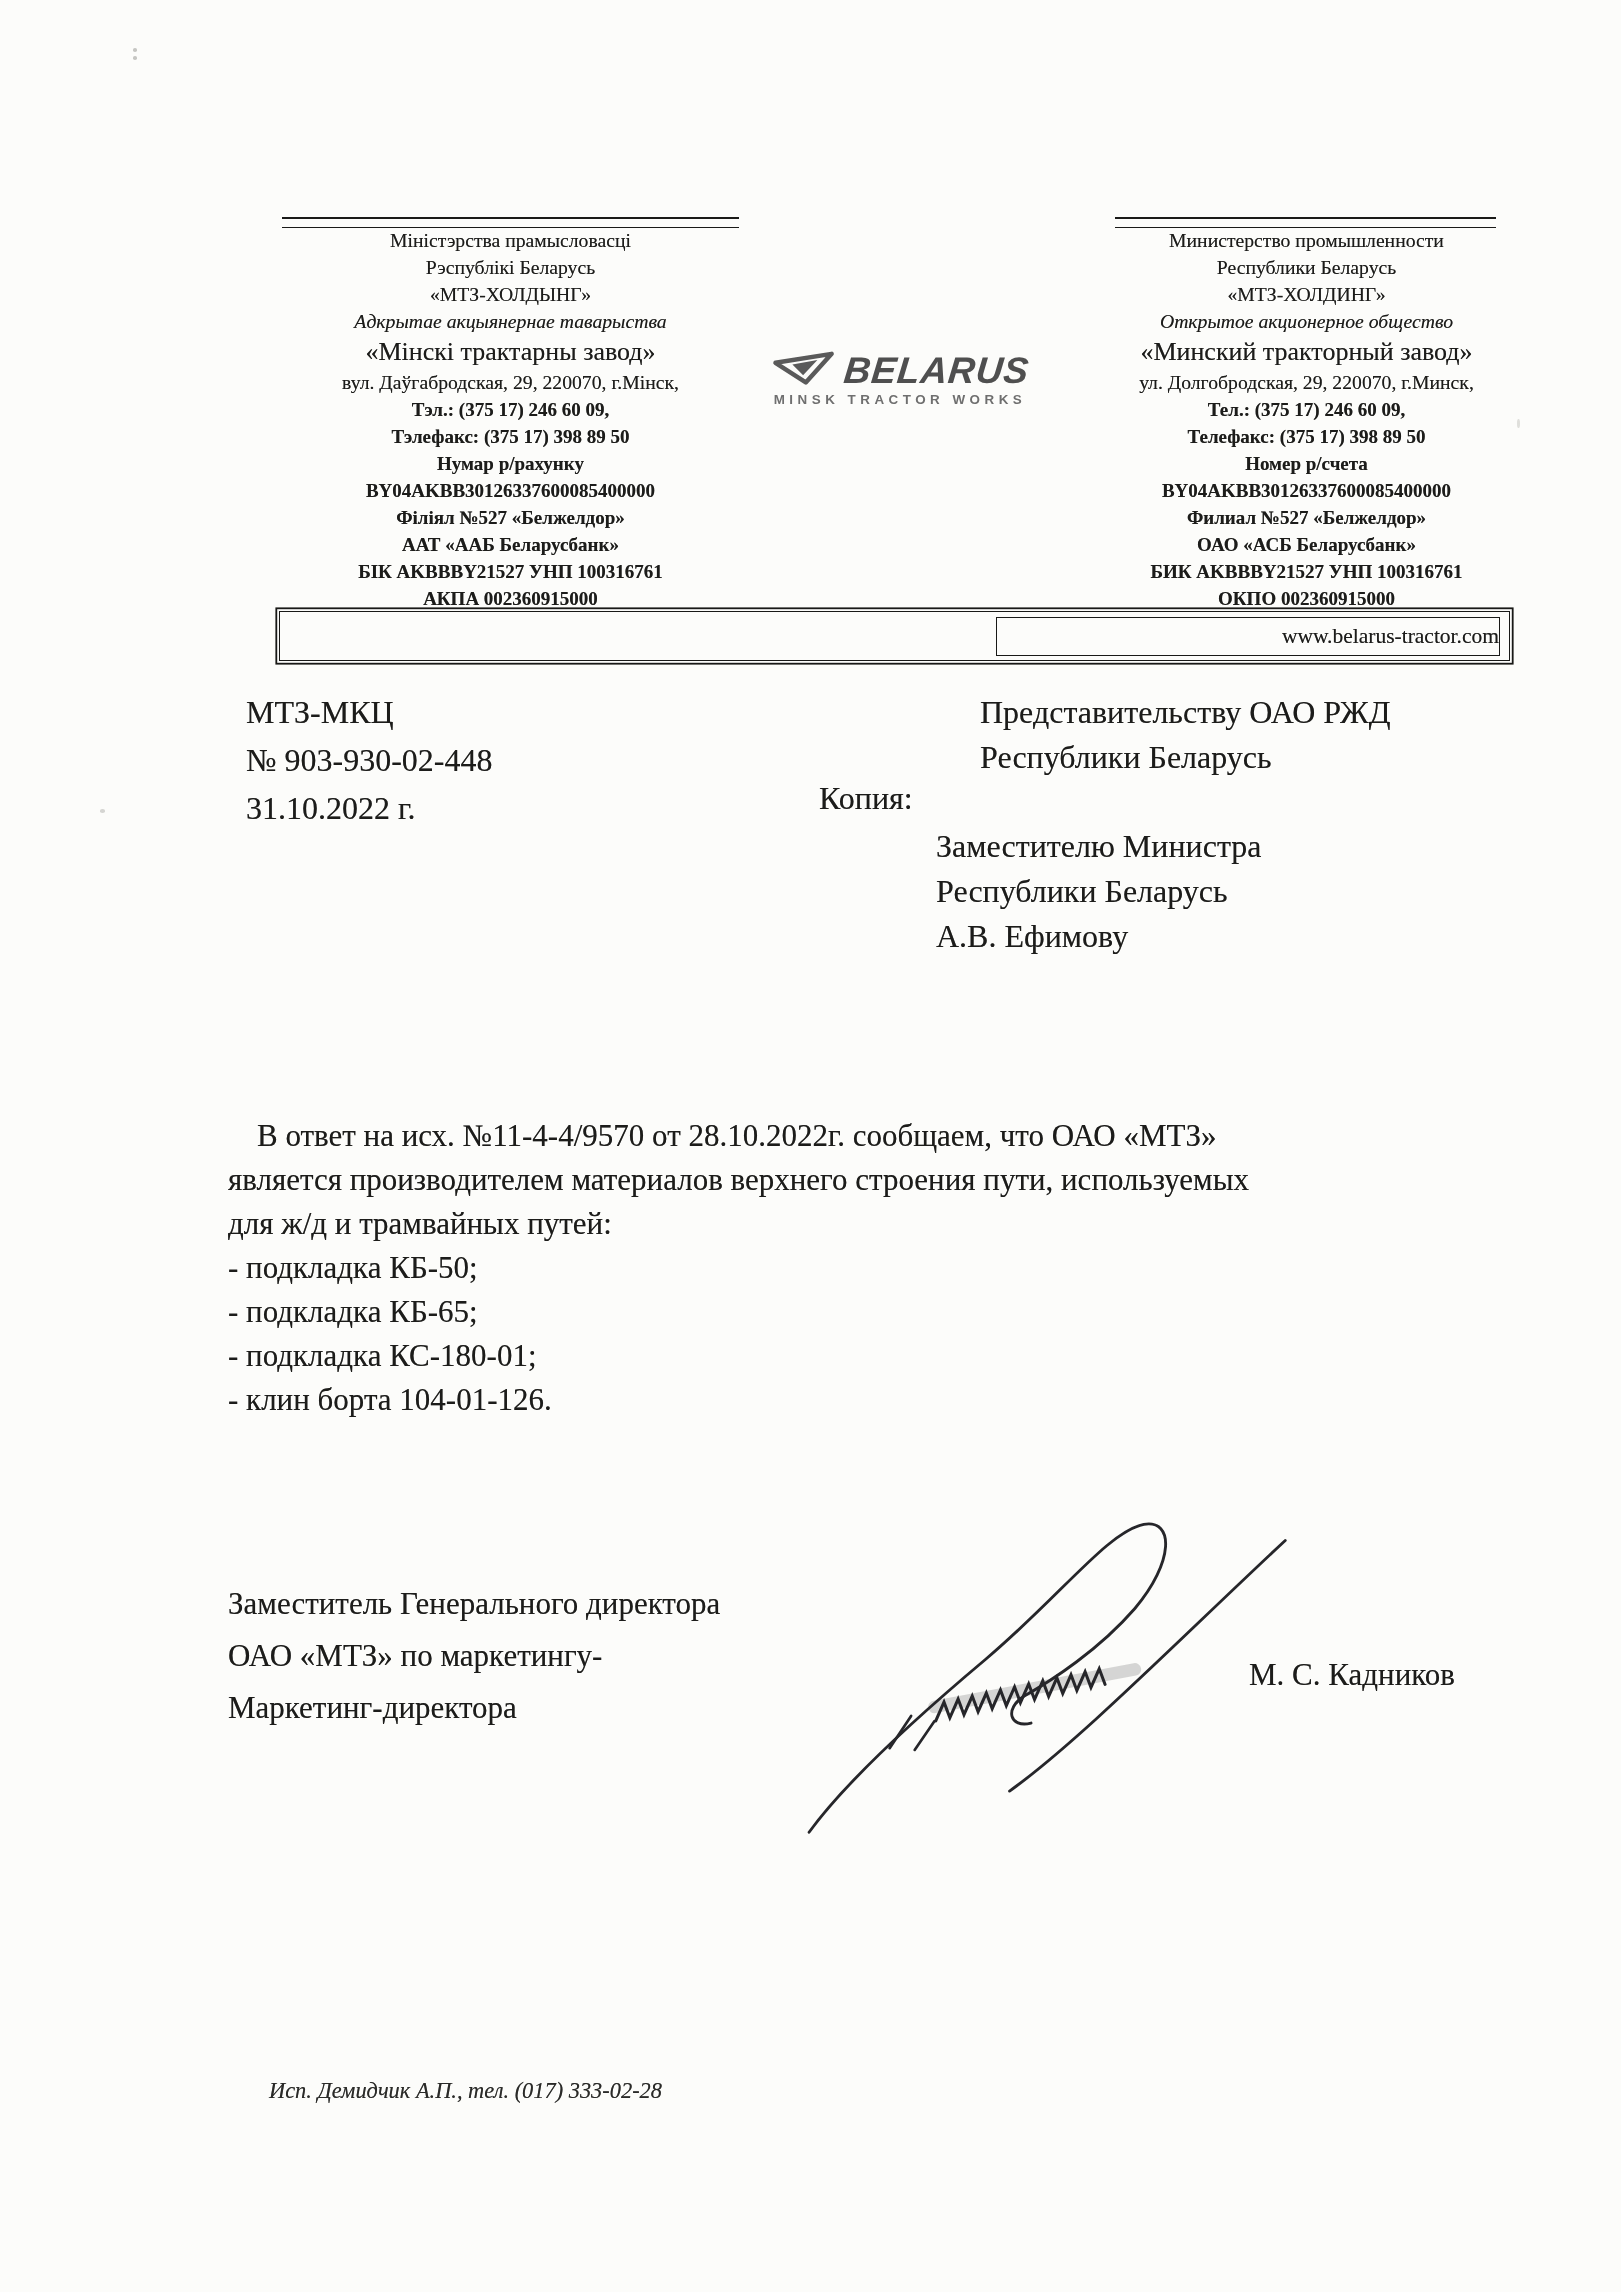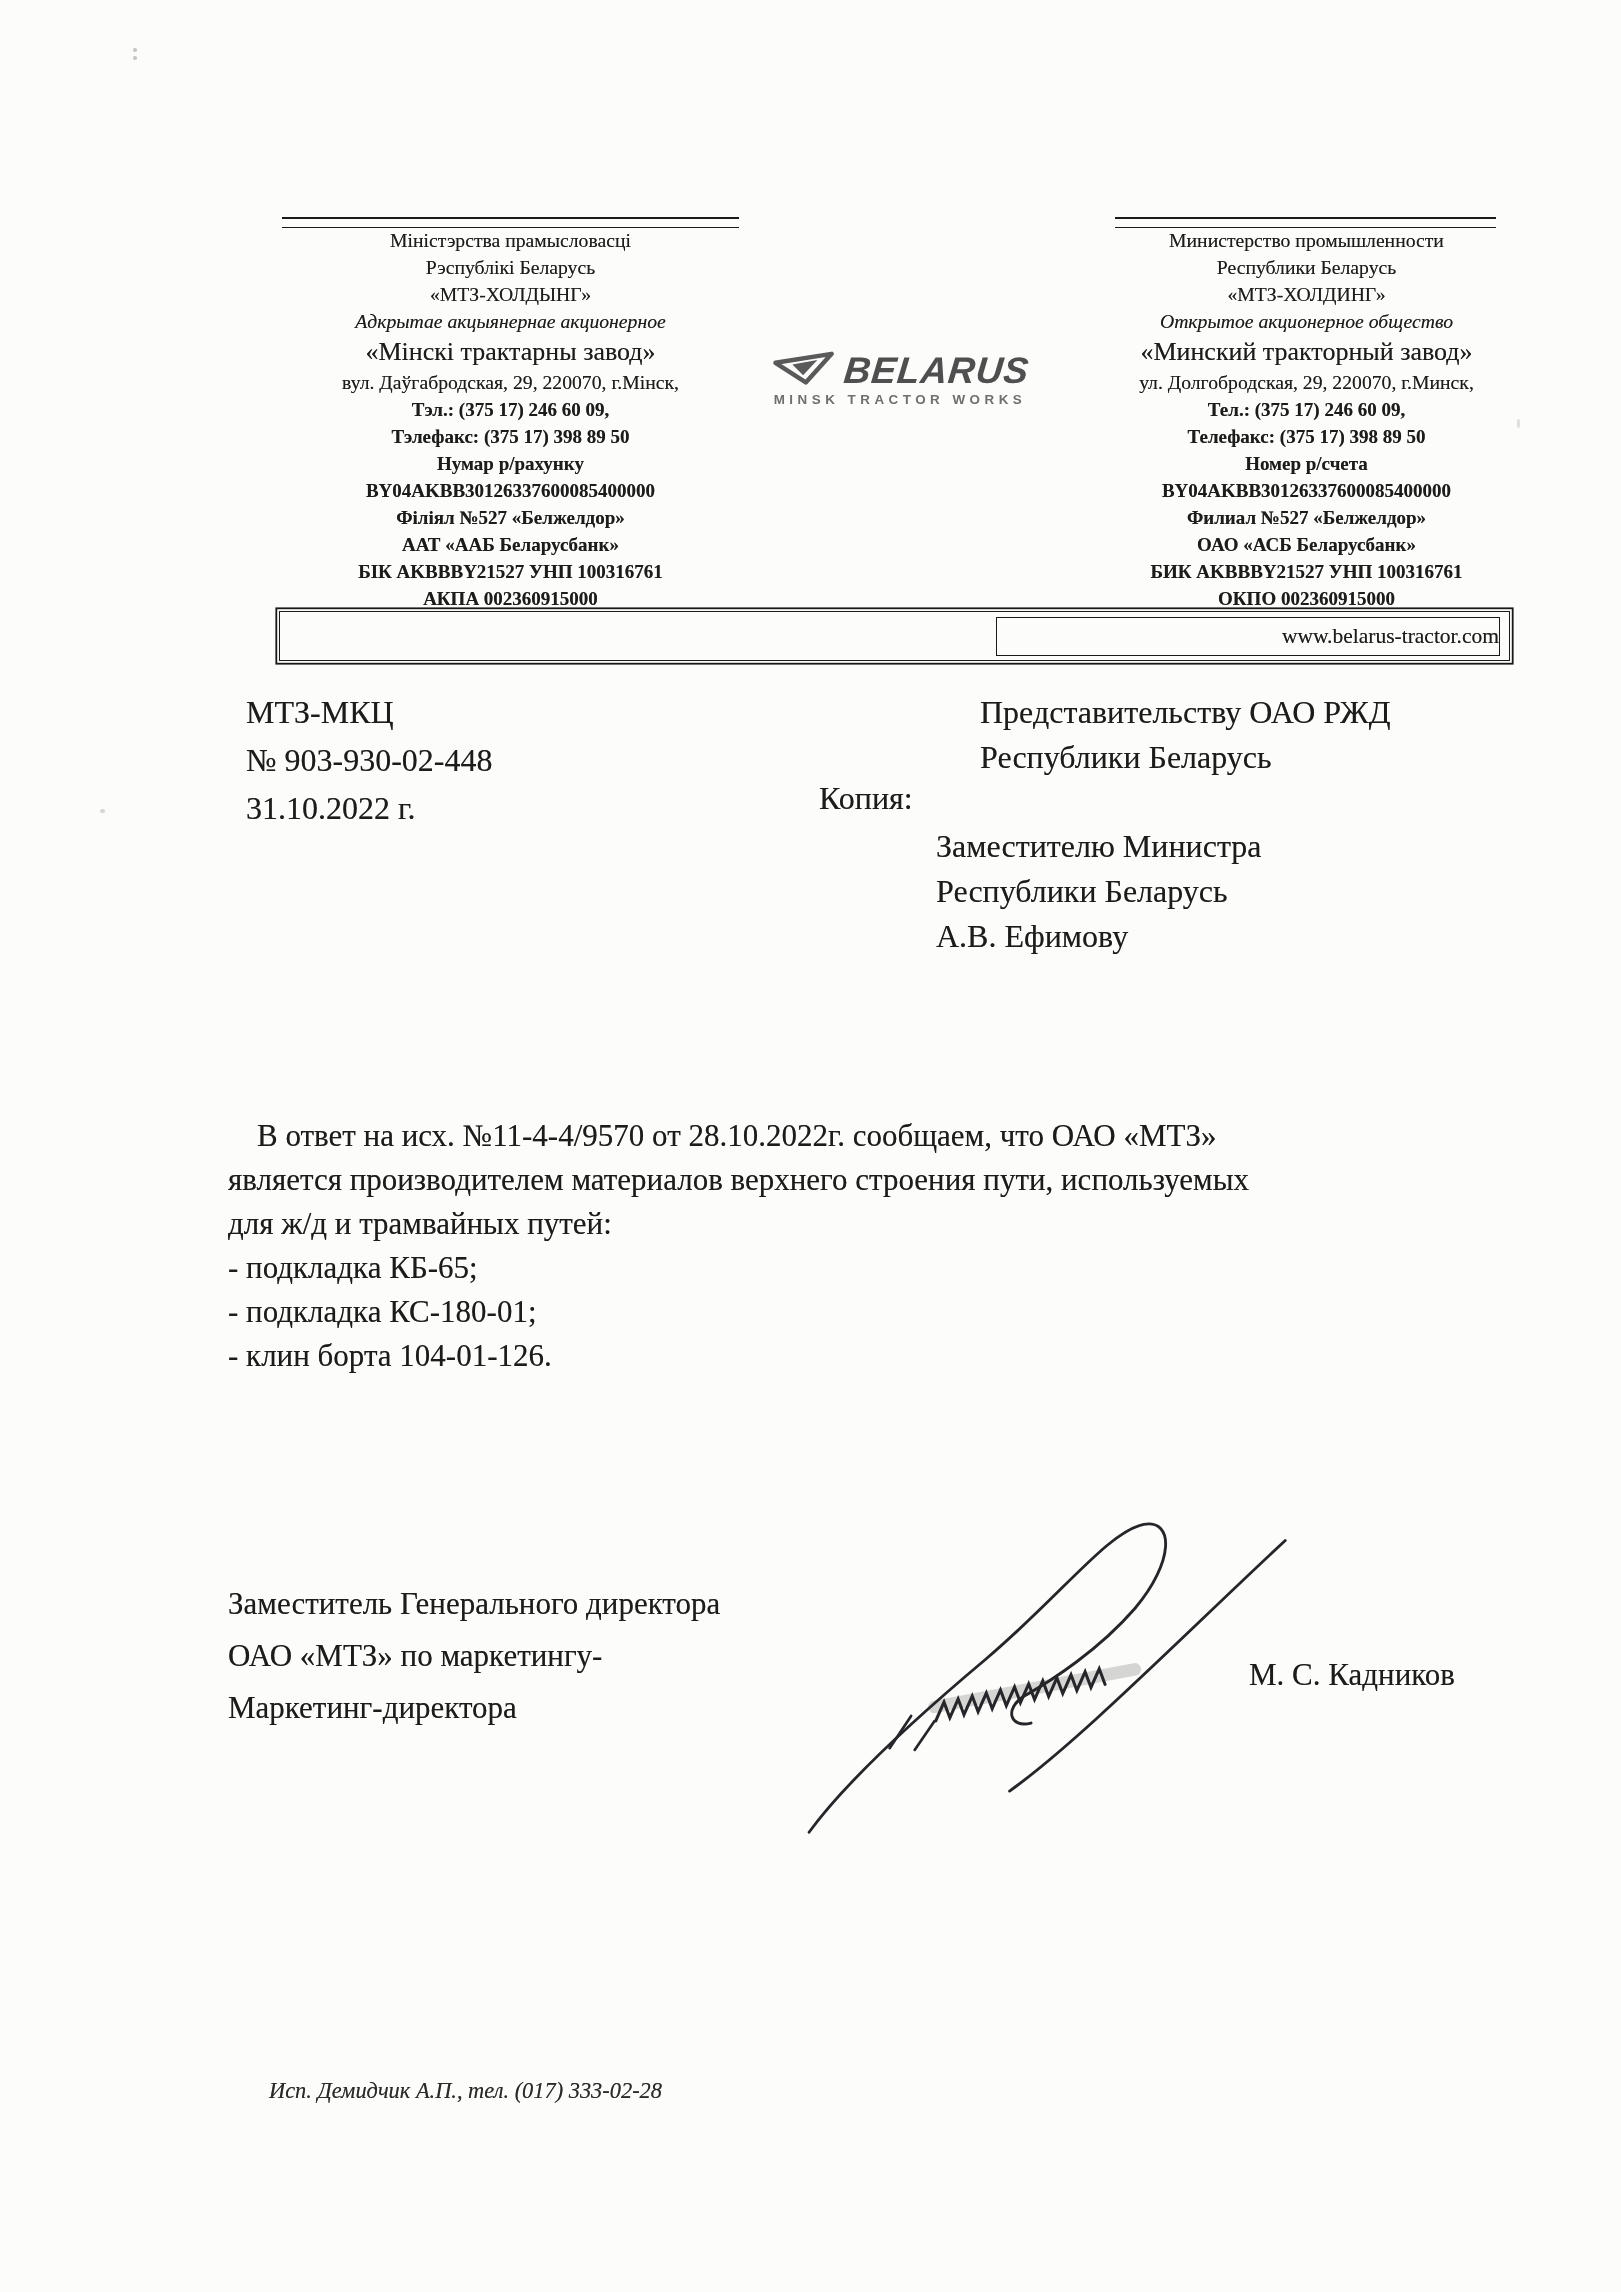--- a/index.html
+++ b/index.html
@@ -67,21 +67,21 @@
   <div class="speck speck-2"></div>
   <div class="speck speck-3"></div>
 
   <div class="rule rule-left"></div>
   <div class="rule rule-right"></div>
 
   <div class="col col-left">
     <div class="hl">Міністэрства прамысловасці</div>
     <div class="hl">Рэспублікі Беларусь</div>
     <div class="hl">«МТЗ-ХОЛДЫНГ»</div>
-    <div class="hl it">Адкрытае акцыянернае акционерное</div>
+    <div class="hl it">Адкрытае акцыянернае таварыства</div>
     <div class="hl big">«Мінскі трактарны завод»</div>
     <div class="hl">вул. Даўгабродская, 29, 220070, г.Мінск,</div>
     <div class="hl b">Тэл.: (375 17) 246 60 09,</div>
     <div class="hl b">Тэлефакс: (375 17) 398 89 50</div>
     <div class="hl b">Нумар р/рахунку</div>
     <div class="hl b">BY04AKBB30126337600085400000</div>
     <div class="hl b">Філіял №527 «Белжелдор»</div>
     <div class="hl b">ААТ «ААБ Беларусбанк»</div>
     <div class="hl b">БІК AKBBBY21527 УНП 100316761</div>
     <div class="hl b">АКПА 002360915000</div>
@@ -137,20 +137,21 @@
   <div class="addr-copy">
     <div>Заместителю Министра</div>
     <div>Республики Беларусь</div>
     <div>А.В. Ефимову</div>
   </div>
 
   <div class="body-block">
     <div class="body-line indent">В ответ на исх. №11-4-4/9570 от 28.10.2022г. сообщаем, что ОАО «МТЗ»</div>
     <div class="body-line">является производителем материалов верхнего строения пути, используемых</div>
     <div class="body-line">для ж/д и трамвайных путей:</div>
+    <div class="body-line">- подкладка КБ-50;</div>
     <div class="body-line">- подкладка КБ-65;</div>
     <div class="body-line">- подкладка КС-180-01;</div>
     <div class="body-line">- клин борта 104-01-126.</div>
   </div>
 
   <div class="sig-title">
     <div>Заместитель Генерального директора</div>
     <div>ОАО «МТЗ» по маркетингу-</div>
     <div>Маркетинг-директора</div>
   </div>

